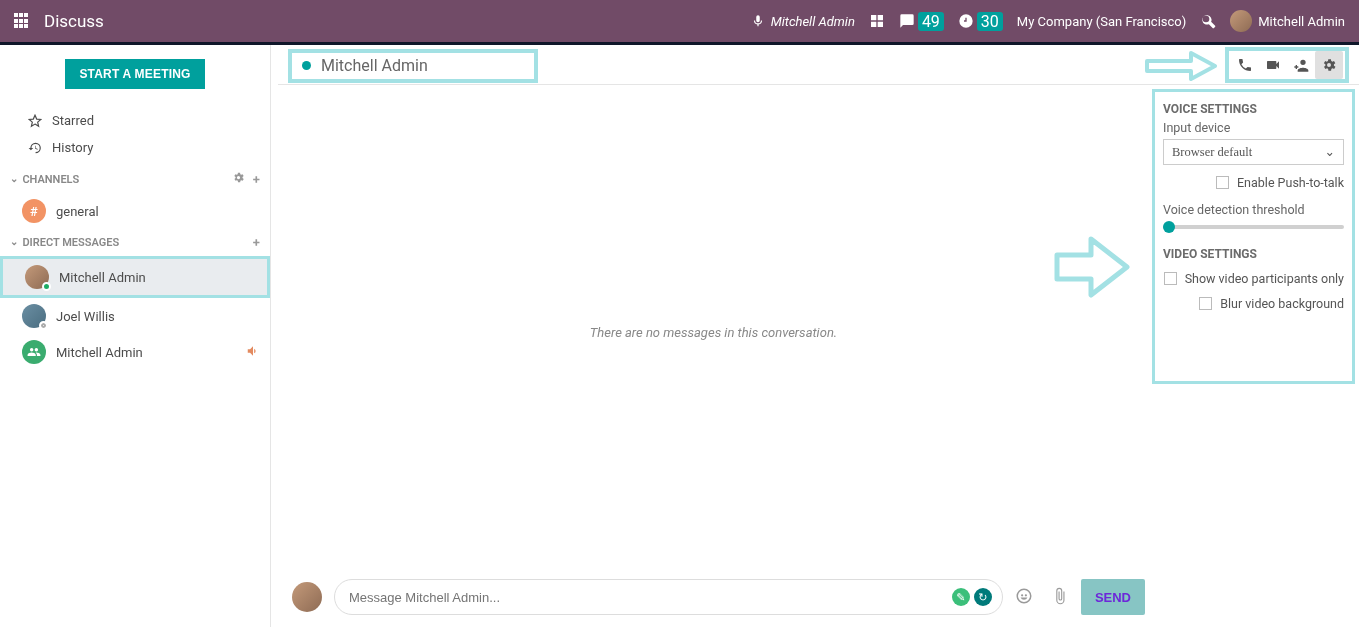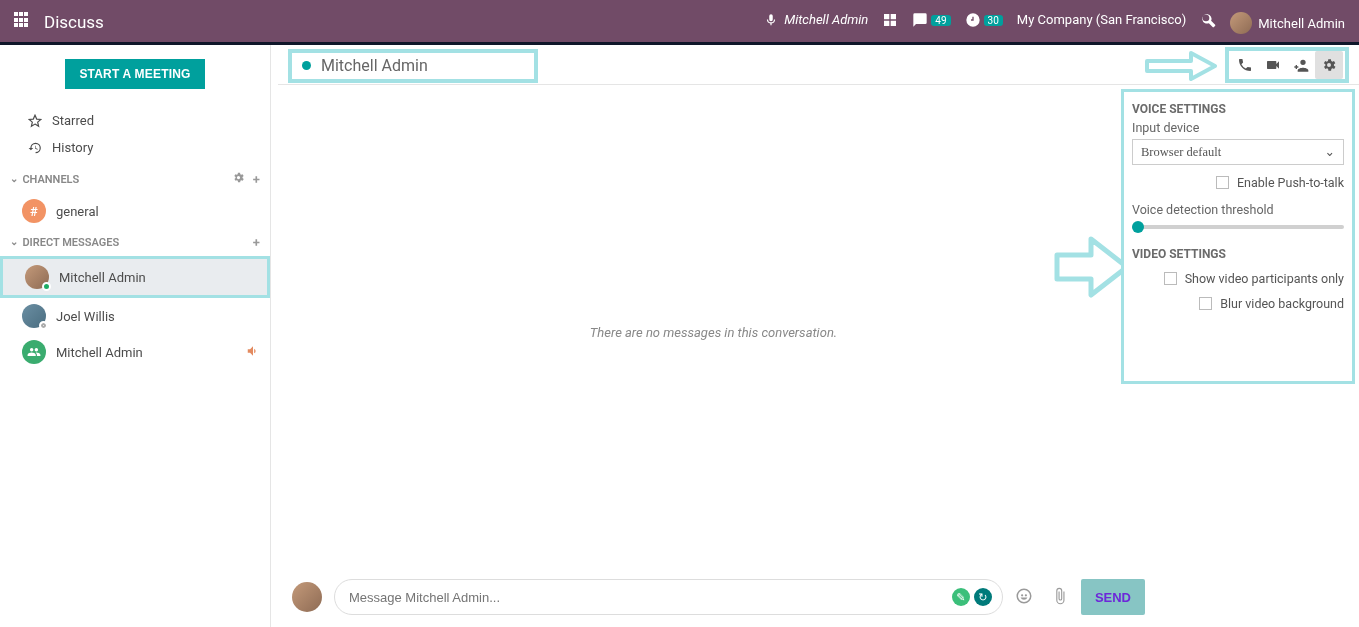--- a/index.html
+++ b/index.html
@@ -1,25 +1,25 @@
 <!DOCTYPE html>
 <html><head>
 <meta charset="utf-8">
 <style>
   * { box-sizing: border-box; margin:0; padding:0; }
   body { font-family: -apple-system, BlinkMacSystemFont, "Segoe UI", Roboto, Helvetica, Arial, sans-serif; font-size:13px; color:#4c4c4c; background:#fff; width:1359px; height:627px; overflow:hidden; position:relative; }
-  .topbar { height:42px; background:#714b67; display:flex; align-items:flex-start; color:#fff; padding:12px 14px; }
+  .topbar { height:42px; background:#714b67; display:flex; align-items:center; color:#fff; padding:0 14px; }
   .topbar .apps-icon { width:16px; height:16px; margin-right:14px; display:flex; flex-wrap:wrap; gap:1px; cursor:pointer; }
   .topbar .apps-icon span { width:4px; height:4px; background:#fff; }
   .topbar .title { font-size:17px; font-weight:400; }
   .topbar .spacer { flex:1; }
   .topbar .tb-item { display:flex; align-items:center; margin-left:14px; font-size:13px; cursor:pointer; }
   .topbar .tb-item.italic { font-style:italic; }
   .topbar svg { fill:#fff; }
-  .badge { background:#00a09d; color:#fff; border-radius:3px; font-size:10px; padding:0 4px; margin-left:3px; font-style:normal; }
+  .badge { background:#00a09d; color:#fff; border-radius:3px; font-size:16px; padding:0 4px; margin-left:3px; font-style:normal; }
   .avatar-dot { width:22px; height:22px; border-radius:50%; background:linear-gradient(135deg,#c49a7a,#8e6b54); margin-right:6px; position:relative; }
 
   .main { display:flex; height:calc(627px - 42px); border-top:3px solid #0f172a;gap:7px; }
   .sidebar { width:271px; border-right:1px solid #e5e5e5; display:flex; flex-direction:column; font-size:13px; }
   .start-row { display:flex; justify-content:center; padding:14px 0; }
   .start-btn { background:#00a09d; color:#fff; border:none; padding:8px 14px; font-size:12px; font-weight:600; letter-spacing:.2px; cursor:pointer; border-radius:0; }
 
   .nav-list { padding:4px 0; }
   .nav-item { display:flex; align-items:center; padding:6px 0 6px 28px; cursor:pointer; color:#4c4c4c; }
   .nav-item svg, .nav-item .ic { width:14px; height:14px; margin-right:10px; fill:#4c4c4c; }
@@ -52,21 +52,21 @@
   .icon-btn { width:28px;height:28px; display:flex;align-items:center;justify-content:center; cursor:pointer; color:#555; }
   .icon-btn.active-bg { background:#e0e0e0; border-radius:2px; }
   .icon-btn svg { width:16px;height:16px; fill:currentColor; }
 
   .arrow-annot { position:absolute; }
   .arrow-annot svg { stroke:#a3e1e4; fill:#a3e1e4; }
 
   .thread-body { flex:1; position:relative; }
   .empty-msg { position:absolute; left:0; right:210px; top:240px; text-align:center; font-style:italic; color:#888; font-size:13px; }
 
-  .settings-panel { position:absolute; right:4px; top:4px; width:234px; border:3px solid #a3e1e4; padding:8px 8px 70px 8px; background:#fff; font-size:12.5px; color:#555; }
+  .settings-panel { position:absolute; right:4px; top:4px; width:203px; border:3px solid #a3e1e4; padding:8px 8px 70px 8px; background:#fff; font-size:12.5px; color:#555; }
   .sp-hdr { font-weight:700; font-size:12px; color:#6b6b6b; margin-top:2px; margin-bottom:4px; }
   .sp-label { font-size:12.5px; color:#666; margin-top:4px; }
   .sp-select { width:100%; height:26px; border:1px solid #ccc; margin-top:4px; display:flex; align-items:center; justify-content:space-between; padding:0 8px; cursor:pointer; color:#555;font-family:Liberation Serif, serif; }
   .sp-check { display:flex; align-items:center; margin-top:10px; color:#555;justify-content:flex-end; }
   .sp-check .box { width:13px;height:13px;border:1px solid #bbb;margin-right:8px; }
   .sp-slider { position:relative; height:4px; background:#d0d0d0; margin-top:8px; border-radius:2px; }
   .sp-slider .knob { position:absolute; left:6px; top:50%; transform:translate(-50%,-50%); width:12px;height:12px;border-radius:50%; background:#00a09d; }
 
   .composer { height:60px; border-top:0; display:flex; align-items:center; padding:0 14px; gap:12px; }
   .comp-avatar { width:30px;height:30px;border-radius:50%; background:linear-gradient(135deg,#c49a7a,#8e6b54); }

